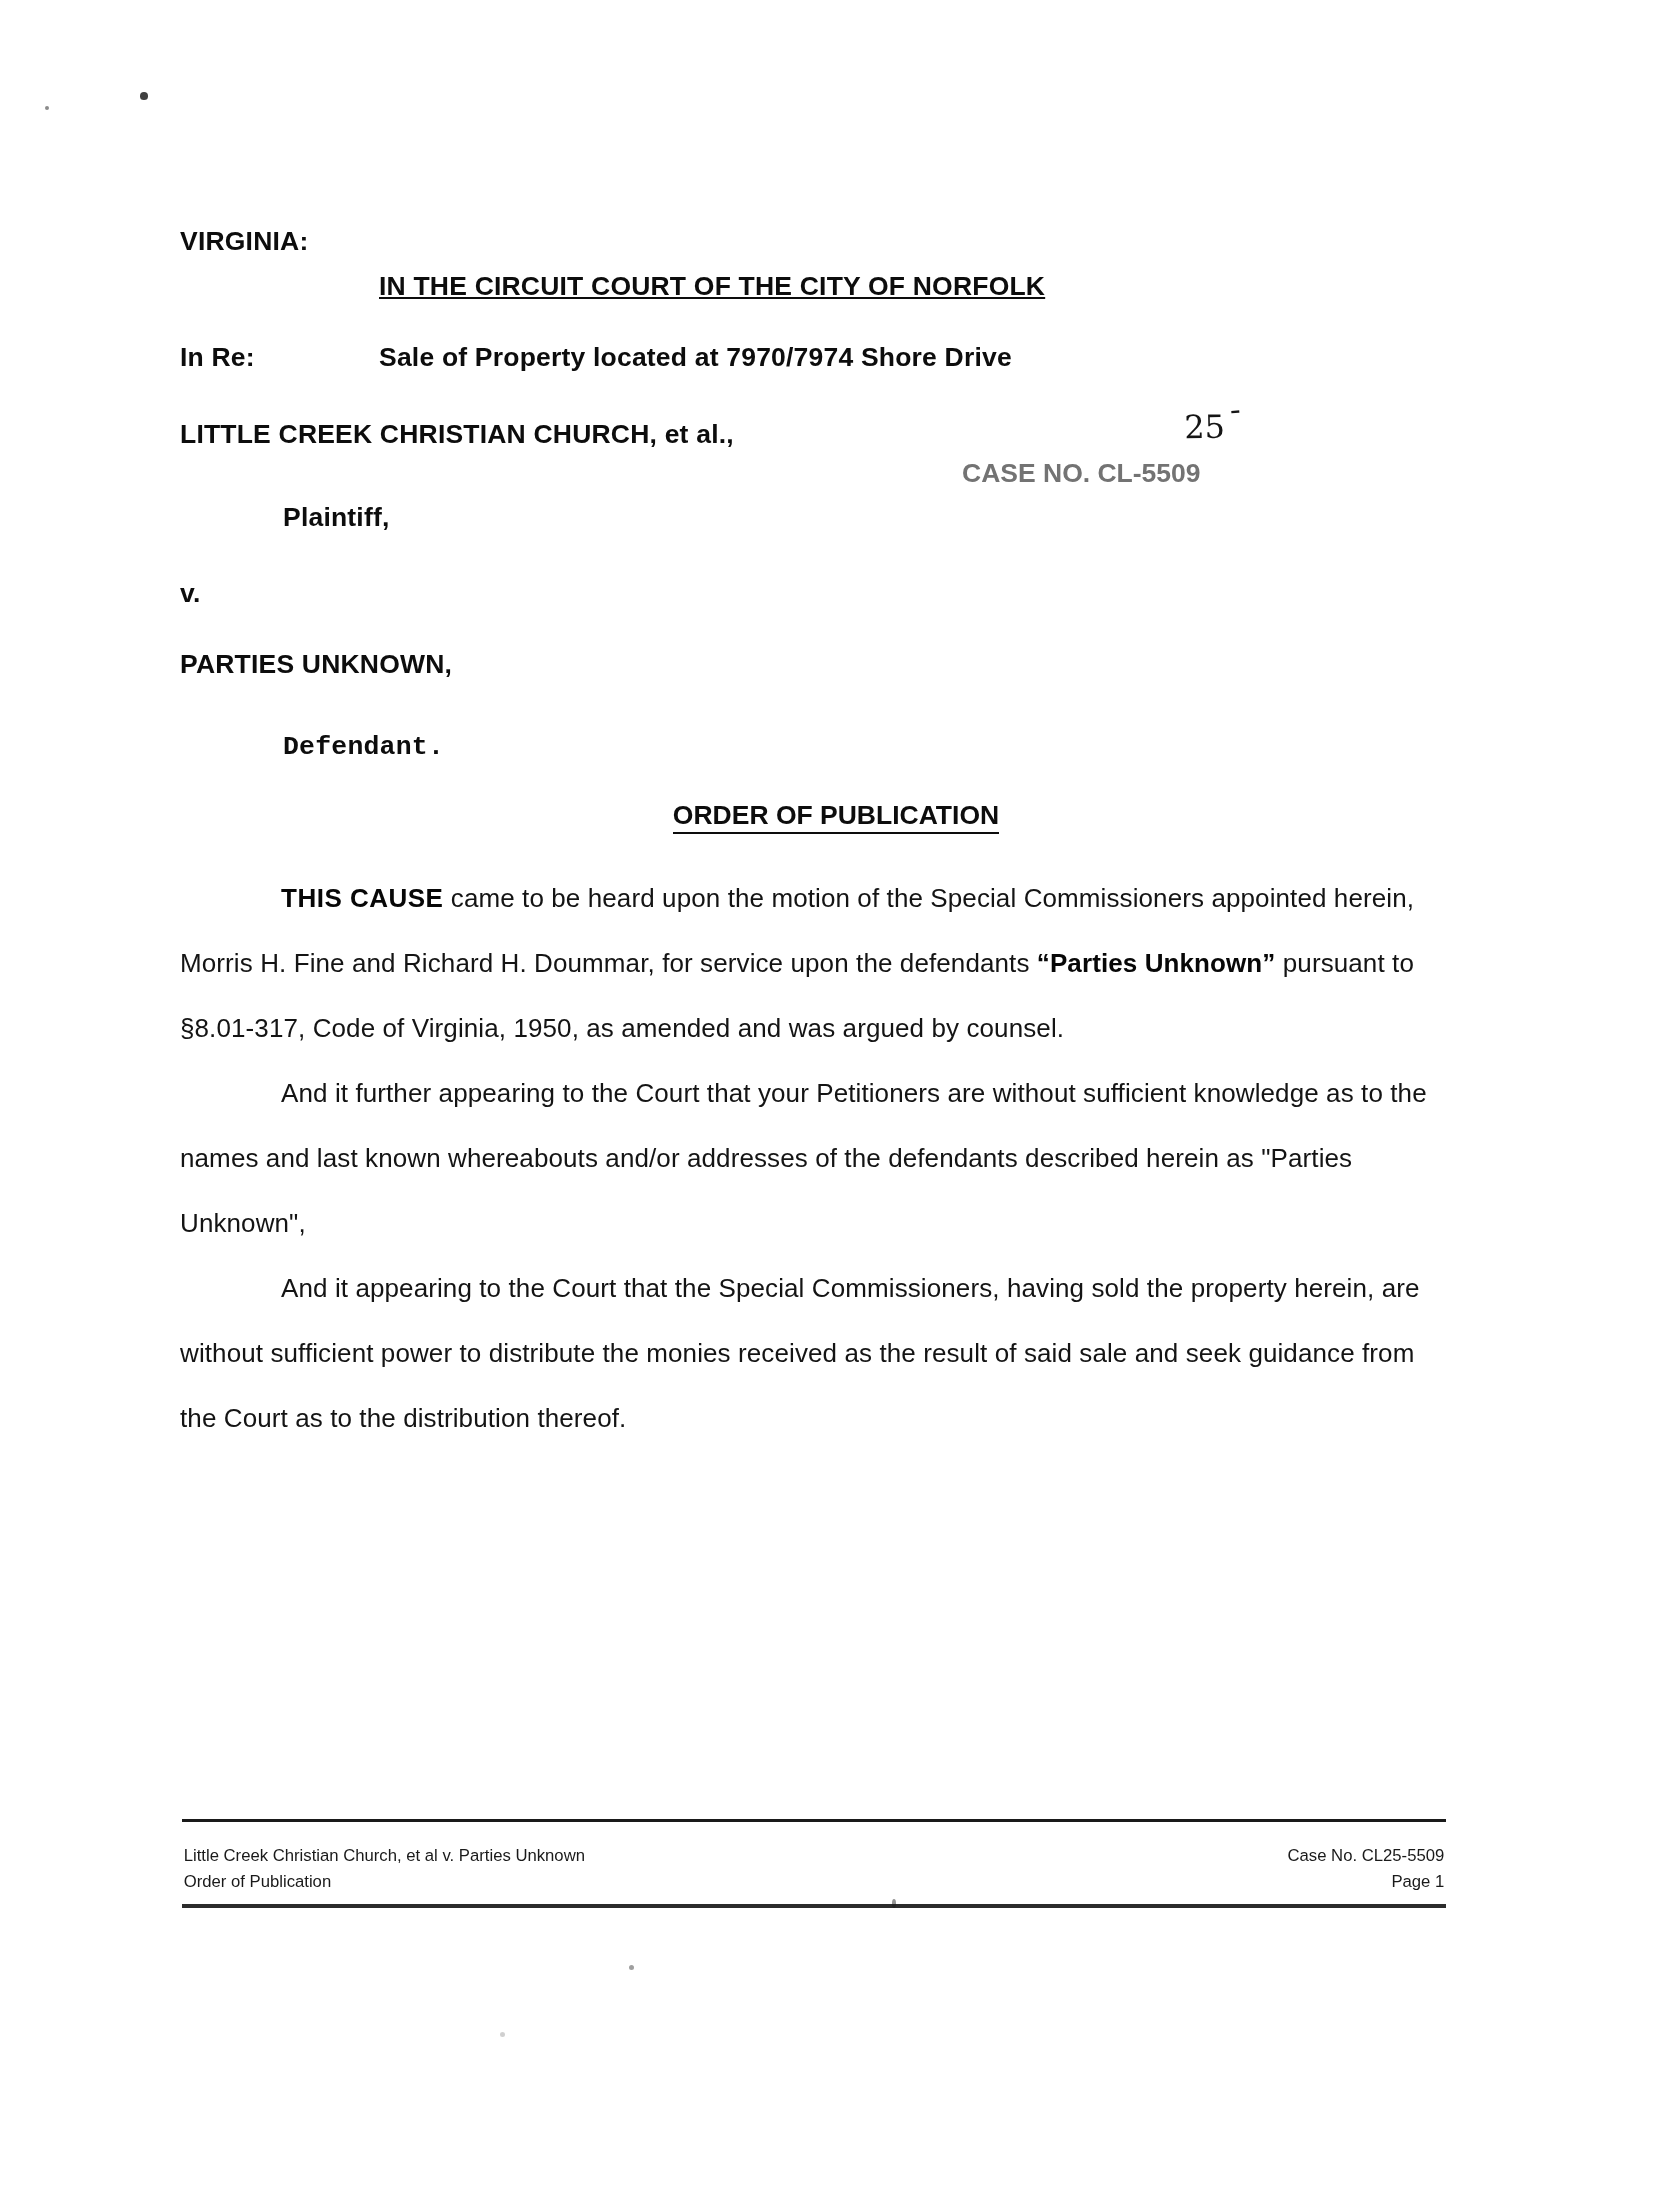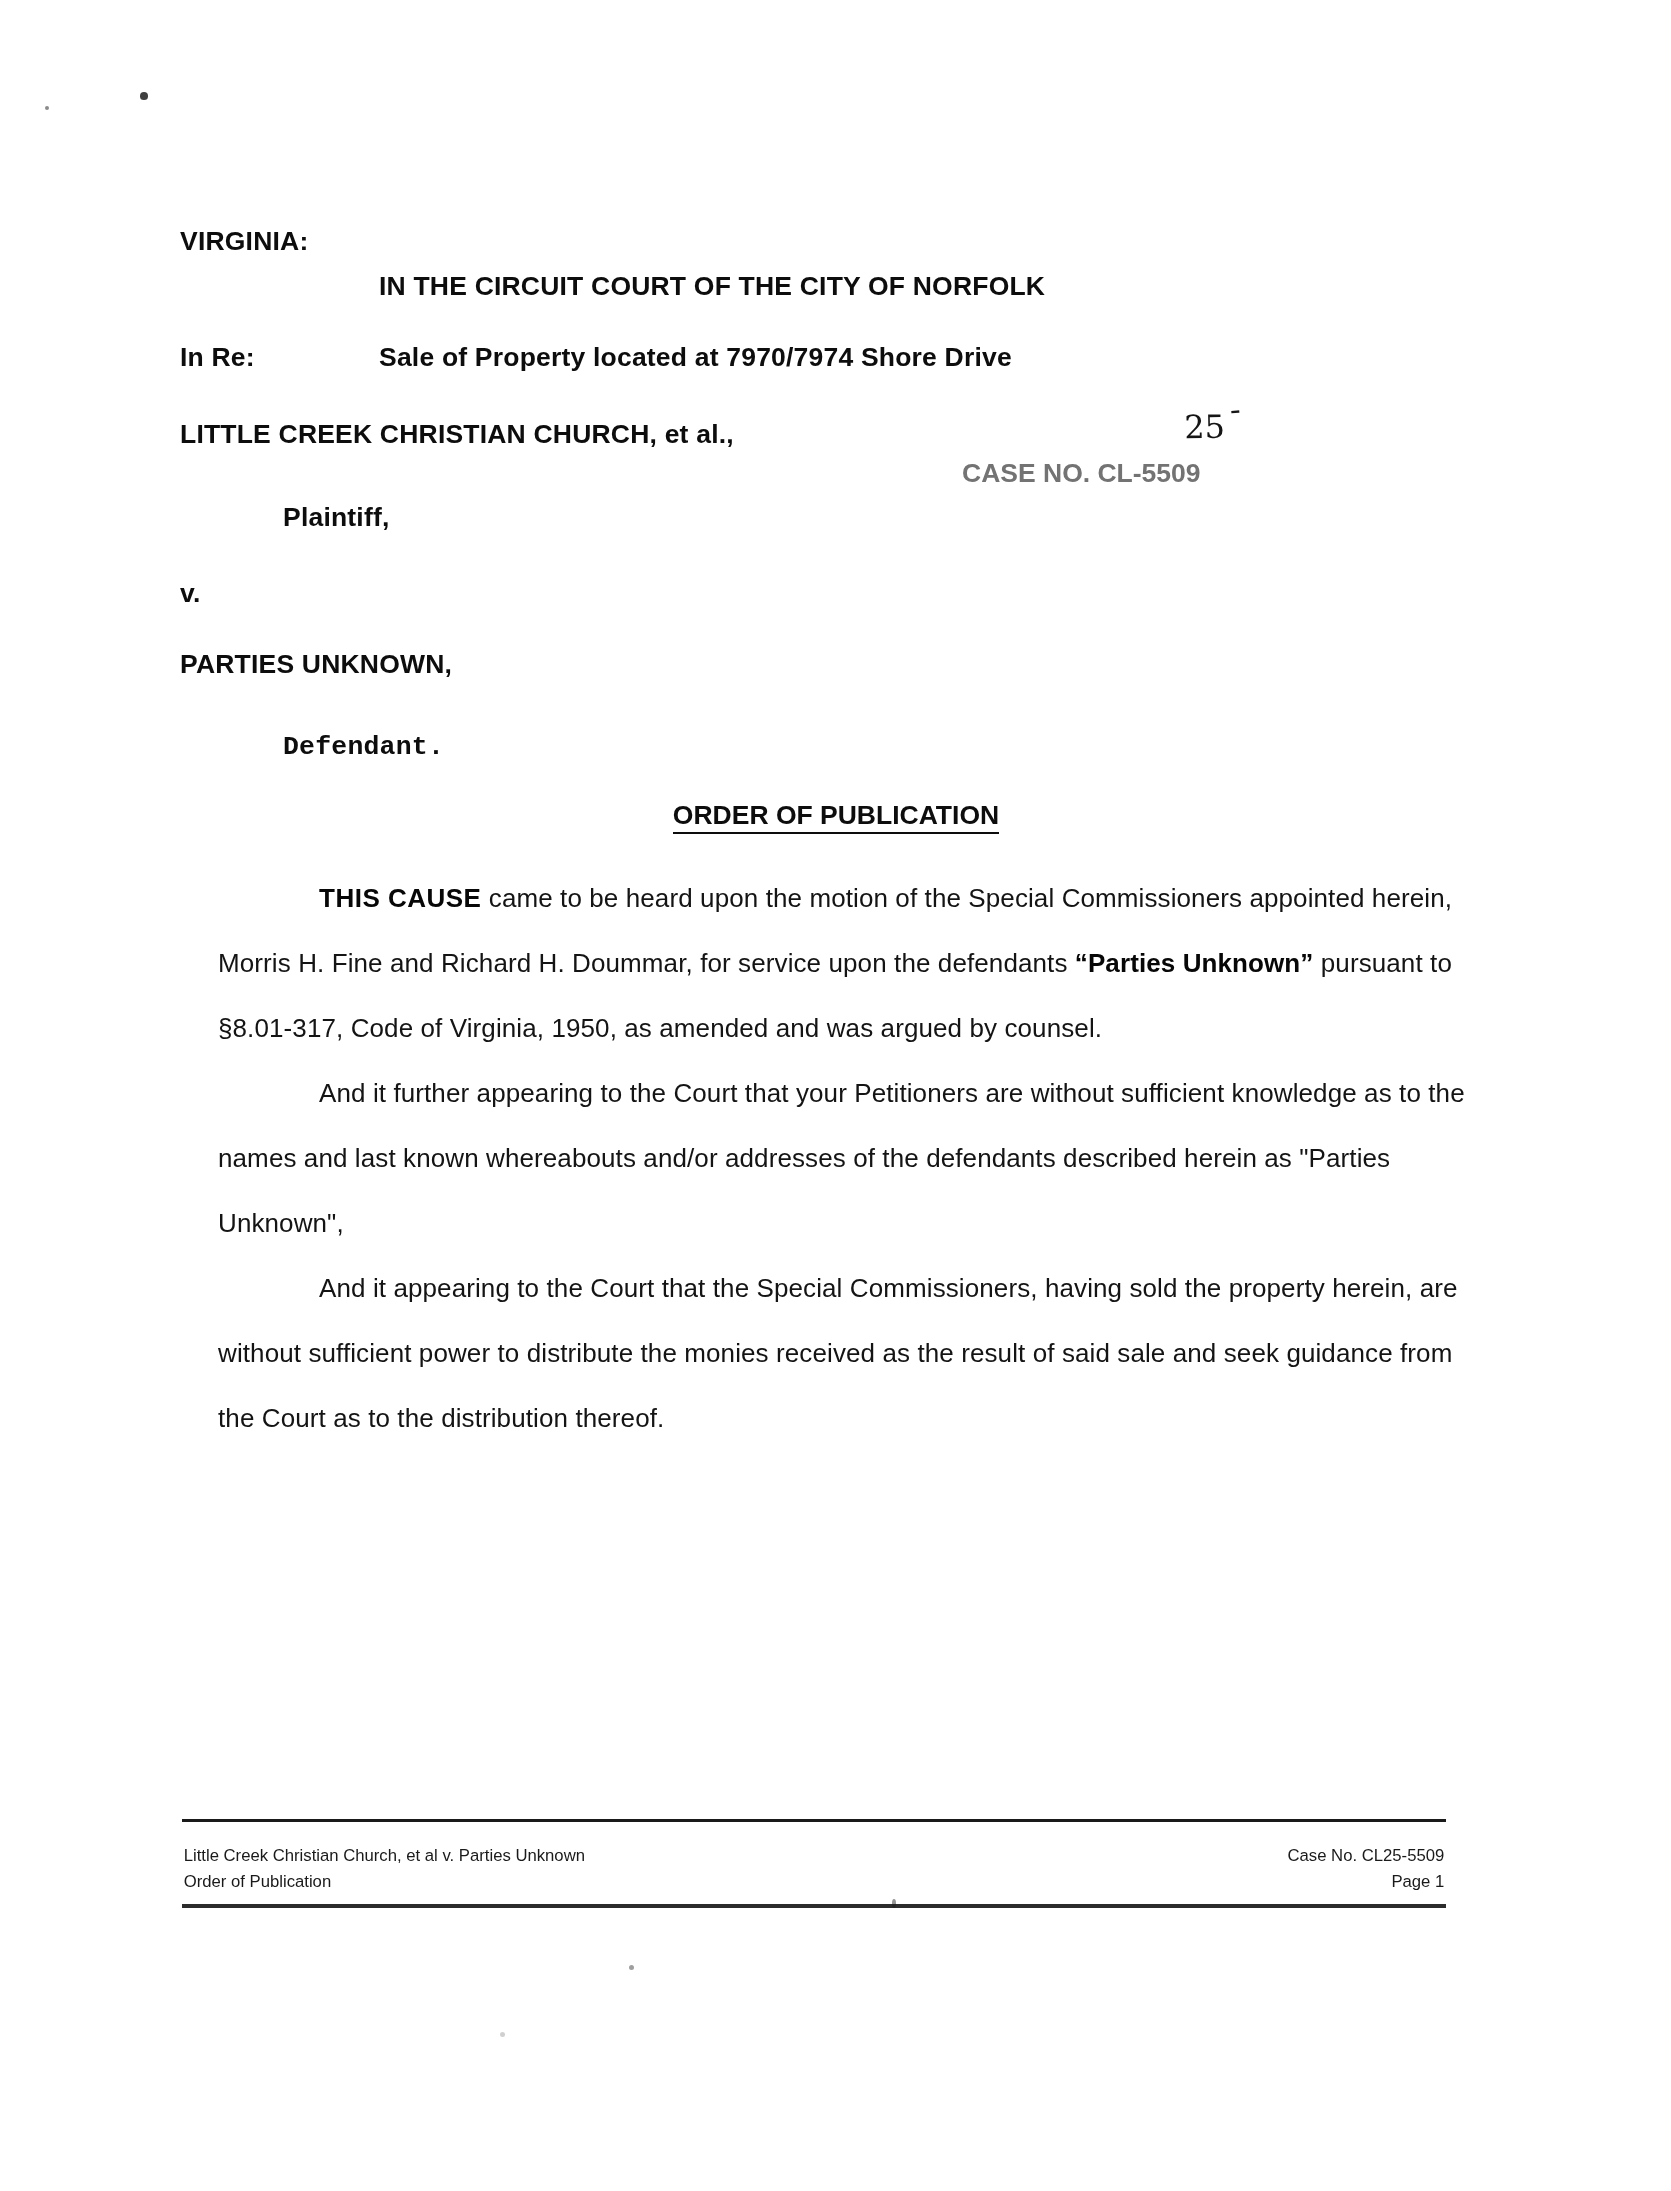--- a/index.html
+++ b/index.html
@@ -41,21 +41,21 @@
     font-weight: bold;
     font-size: 26.5px;
     letter-spacing: 0.2px;
     color: #0d0d0d;
   }
   .col-a { left: 180px; }
   .col-b { left: 379px; }
   .col-c { left: 283px; }
 
   .l-virginia   { top: 226px; }
-  .l-court      { top: 271px; }
+  .l-court      { top: 271px; text-decoration: underline; }
   .l-inre-lbl   { top: 342px; }
   .l-inre-val   { top: 342px; }
   .l-plaintiff  { top: 419px; }
   .l-plf-label  { top: 502px; }
   .l-v          { top: 578px; }
   .l-defendants { top: 649px; }
   .l-def-label  { top: 732px; font-family: Liberation Mono, monospace; }
 
   .caseno {
     position: absolute;
@@ -97,21 +97,20 @@
     border-bottom: 2.6px solid #0d0d0d;
     padding-bottom: 1.7px;
   }
 
   
   .body {
     position: absolute;
     left: 180px;
     top: 866px;
     width: 1250px;
-    margin-left: 38px;
   }
   .para {
     font-size: 26px;
     line-height: 65px;
     text-indent: 101px;
     margin: 0 0 0 0;
     color: #141414;
     text-align: left;
     letter-spacing: 0.1px;
   }

